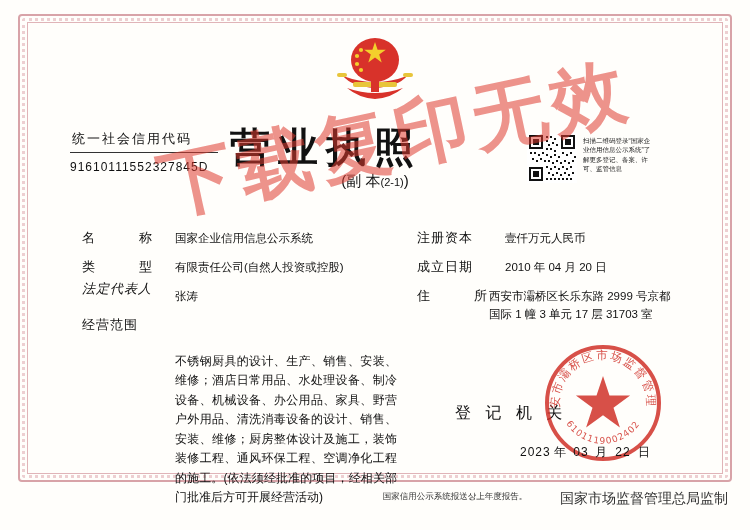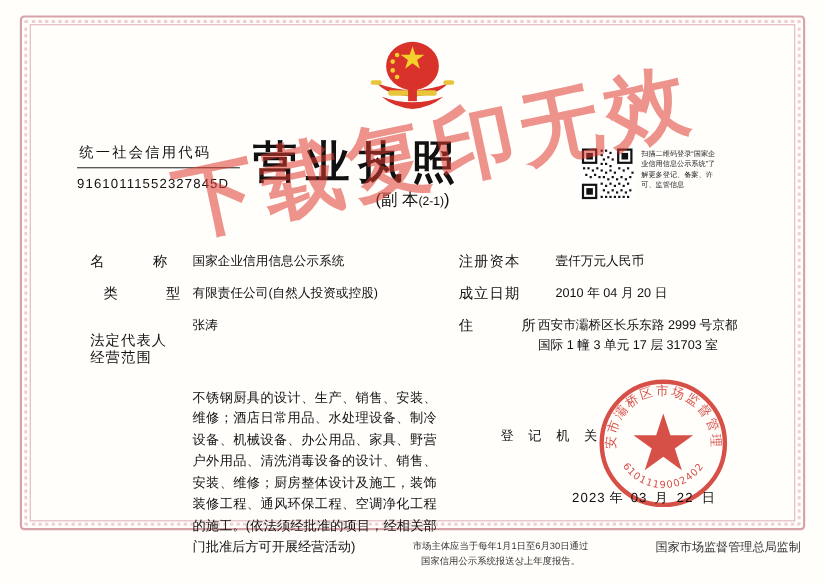--- a/index.html
+++ b/index.html
@@ -120,40 +120,40 @@
     color: #111;
     letter-spacing: 6px;
   }
   .field-value {
     position: absolute;
     font-size: 11.5px;
     color: #111;
     line-height: 1.55;
   }
   .label-name   { left: 82px;  top: 229px; }
-  .label-type   { left: 82px;  top: 258px; margin-left: 12px; }
-  .label-legal  { left: 82px;  top: 301px; letter-spacing: 1px; }
+  .label-type   { left: 82px;  top: 258px; }
+  .label-legal  { left: 82px;  top: 280px; letter-spacing: 1px; font-style: italic; }
   .label-scope  { left: 82px;  top: 316px; letter-spacing: 1px; }
   .label-cap    { left: 417px; top: 229px; letter-spacing: 1px; }
   .label-date   { left: 417px; top: 258px; letter-spacing: 1px; }
   .label-addr   { left: 417px; top: 287px; letter-spacing: 6px; }
 
   .value-name   { left: 175px; top: 230px; }
   .value-type   { left: 175px; top: 259px; }
   .value-legal  { left: 175px; top: 288px; }
   .value-cap    { left: 505px; top: 230px; }
   .value-date   { left: 505px; top: 259px; }
   .value-addr   { left: 489px; top: 288px; width: 192px; }
   .value-scope  { left: 175px; top: 312px; width: 222px; text-align: justify; line-height: 1.62; font-size: 12px; margin-top: 40px; }
 
   
   .authority-label {
     position: absolute;
-    left: 455px; top: 388px;
-    font-size: 12px;
+    left: 455px; top: 403px;
+    font-size: 16px;
     letter-spacing: 5px;
     color: #111;
   }
   
   .seal {
     position: absolute;
     left: 540px; top: 340px;
     width: 126px; height: 126px;
   }
   
@@ -203,21 +203,21 @@
     left: 355px; top: 0;
     font-size: 8.5px;
     line-height: 1.6;
     color: #333;
     text-align: center;
     width: 200px;
   }
   .footer-right {
     position: absolute;
     right: 22px; top: 0;
-    font-size: 11px;
+    font-size: 14px;
     color: #333;
   }
 </style>
 </head>
 <body>
 
 <div class="license">
 
   <div class="frame-outer"></div>
   <div class="frame-dots"></div>
@@ -368,19 +368,18 @@
   <div class="date-line">
     <span class="dl-y">2023</span><span>年</span><span class="dl-m">03</span><span>月</span><span class="dl-d">22</span><span>日</span>
   </div>
 
   <div class="watermark">下载复印无效</div>
 
   <div class="footer">
     <div class="footer-left">
     </div>
     <div class="footer-center">
-      <div>市场主体应当于每年1月1日至6月30日通过</div>
       <div>国家信用公示系统报送상上年度报告。</div>
     </div>
     <div class="footer-right">国家市场监督管理总局监制</div>
   </div>
 
 </div>
 
 </body></html>

